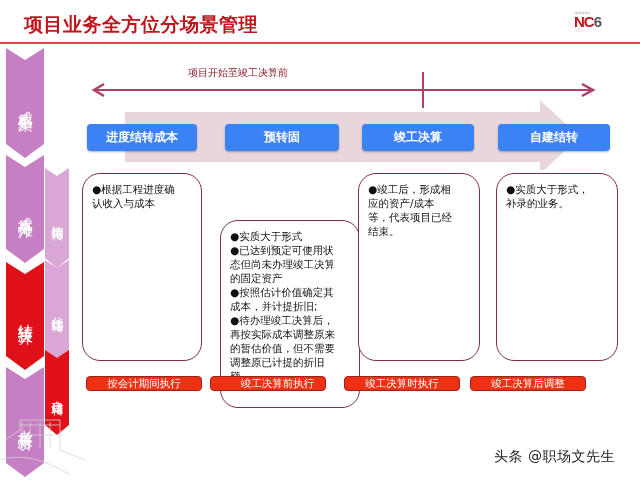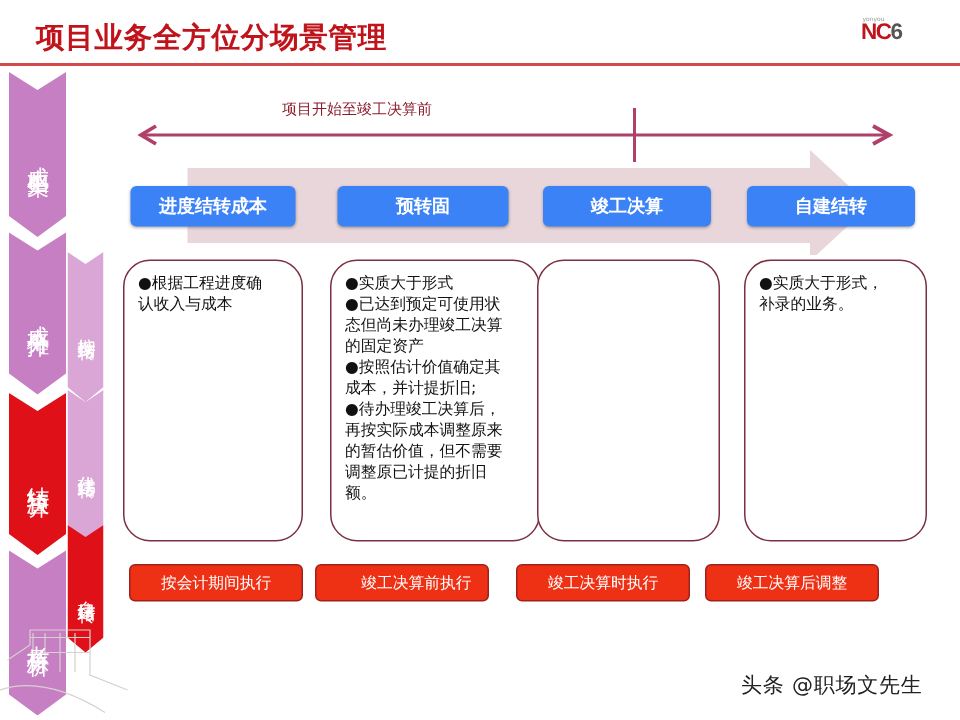--- a/index.html
+++ b/index.html
@@ -19,21 +19,21 @@
   .chev .txt { position:relative; z-index:2; writing-mode:vertical-rl; letter-spacing:2px; }
 
   .timeline-label { position:absolute; left:188px; top:66px; font-size:10px; font-weight:normal; color:#8a1c2c; }
   .timeline-svg { position:absolute; left:0; top:0; }
 
   .stage { position:absolute; top:124px; height:27px; background:#3b82f6; border-radius:4px; color:#fff; font-size:12px; font-family:"DejaVu Serif","Liberation Serif",serif; font-weight:bold; display:flex; align-items:center; justify-content:center; box-shadow:0 1px 2px rgba(0,0,0,0.3); }
 
   .card { position:absolute; top:173px; height:188px; border:1.5px solid #7a3040; border-radius:18px; background:#fff; padding:8px 24px 0 9px; font-size:10.5px; line-height:14px; color:#111; }
   .card p { margin:0; }
 
-  .exec { position:absolute; top:376px; height:25px; background:#ee3014; border:1px solid #a0201a; border-radius:4px; color:#fff; font-size:10.5px; display:flex; align-items:center; justify-content:center; }
+  .exec { position:absolute; top:376px; height:15px; background:#ee3014; border:1px solid #a0201a; border-radius:4px; color:#fff; font-size:10.5px; display:flex; align-items:center; justify-content:center; }
 
   .watermark { position:absolute; left:494px; top:448px; font-size:14px; color:#222; letter-spacing:0.5px; }
   .wall { position:absolute; left:0; top:400px; }
 </style>
 </head>
 <body>
 
 <div class="title">项目业务全方位分场景管理</div>
 <div class="logo">
   <span class="small">yonyou</span>
@@ -104,27 +104,28 @@
 <div class="timeline-label">项目开始至竣工决算前</div>
 
 <div class="stage" style="left:87px;width:110px;">进度结转成本</div>
 <div class="stage" style="left:225px;width:114px;">预转固</div>
 <div class="stage" style="left:362px;width:112px;">竣工决算</div>
 <div class="stage" style="left:498px;width:112px;">自建结转</div>
 
 <div class="card" style="left:82px;width:120px;">
   <p>●根据工程进度确认收入与成本</p>
 </div>
-<div class="card" style="left:220px;width:140px;">
+<div class="card" style="left:220px;width:140px;margin-top:47px;">
   <p>●实质大于形式</p>
   <p>●已达到预定可使用状态但尚未办理竣工决算的固定资产</p>
   <p>●按照估计价值确定其成本，并计提折旧;</p>
   <p>●待办理竣工决算后，再按实际成本调整原来的暂估价值，但不需要调整原已计提的折旧额。</p>
 </div>
 <div class="card" style="left:358px;width:122px;">
+  <p>●竣工后，形成相应的资产/成本等，代表项目已经结束。</p>
 </div>
 <div class="card" style="left:496px;width:122px;">
   <p>●实质大于形式，补录的业务。</p>
 </div>
 
 <div class="exec" style="left:86px;width:116px;">按会计期间执行</div>
 <div class="exec" style="left:210px;width:116px;padding-left:19px;">竣工决算前执行</div>
 <div class="exec" style="left:344px;width:116px;">竣工决算时执行</div>
 <div class="exec" style="left:470px;width:116px;">竣工决算后调整</div>
 

